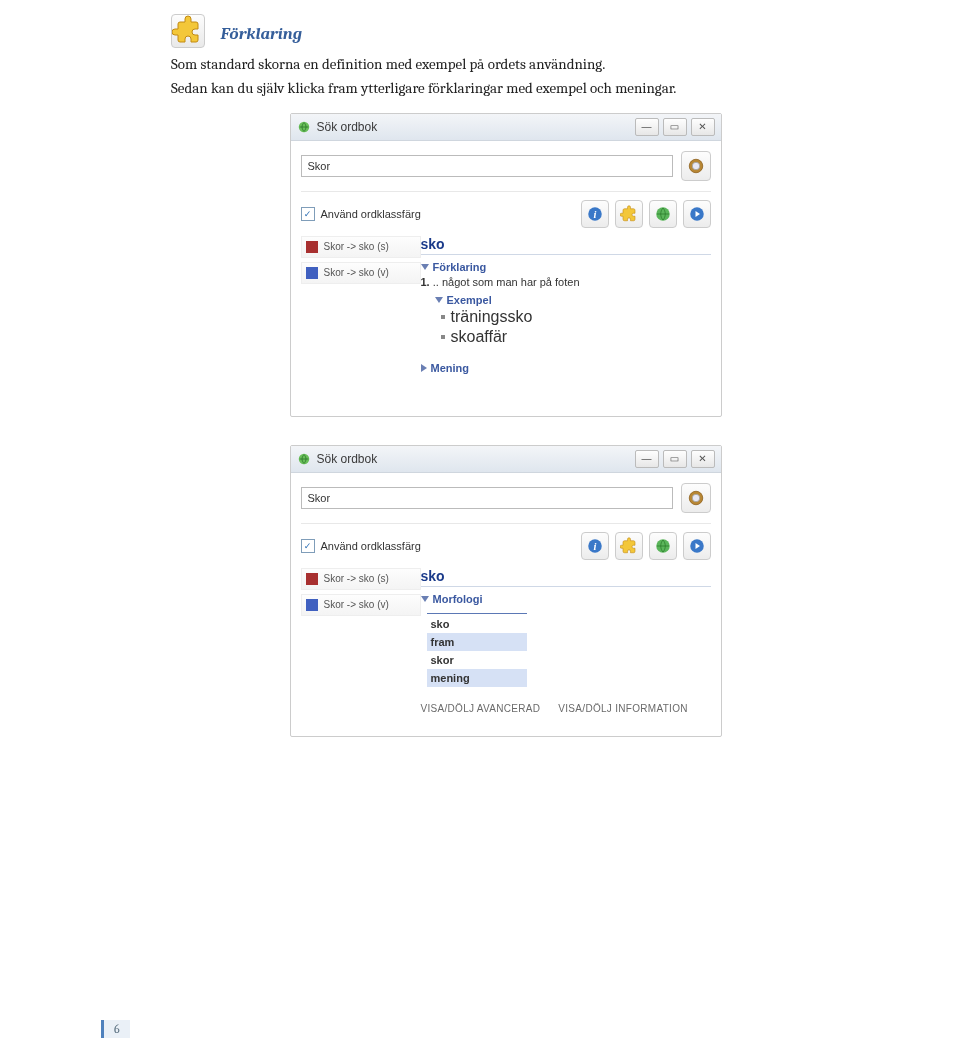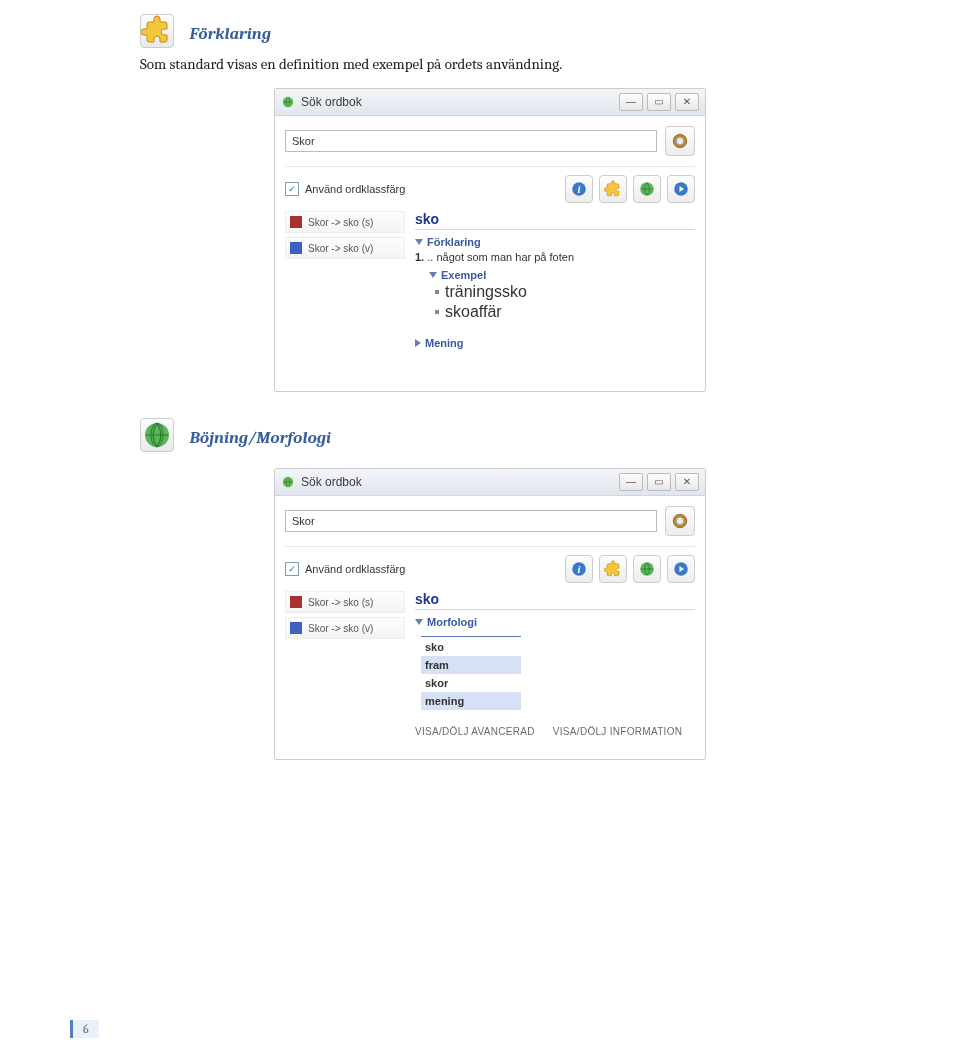--- a/index.html
+++ b/index.html
@@ -8,20 +8,21 @@
     background: #fff;
     font-family: Cambria, Georgia, serif;
     color: #222;
     width: 960px;
   }
   .page {
     padding: 16px 120px 20px 140px;
     position: relative;
     min-height: 1054px;
     box-sizing: border-box;
+    margin-left: 31px;
   }
   .section-icon {
     display: inline-block;
     width: 32px;
     height: 32px;
     border: 1px solid #ccc;
     border-radius: 4px;
     background: linear-gradient(#fdfdfd, #e9e9e9);
     vertical-align: middle;
     position: relative;
@@ -153,21 +154,20 @@
     border: 1px solid #ccc;
     border-radius: 4px;
     background: linear-gradient(#fdfdfd, #ececec);
     display: flex;
     align-items: center;
     justify-content: center;
   }
   .tool-icon svg { width: 18px; height: 18px; }
   .content-row {
     display: flex;
-    gap: 10px;
     margin-top: 8px;
     justify-content: center;
   }
   .left-col {
     width: 120px;
     flex-shrink: 0;
   }
   .match-item {
     display: flex;
     align-items: center;
@@ -282,22 +282,23 @@
 
   <div>
     <span class="section-icon">
       <svg viewBox="0 0 32 32">
           <path d="M13 4a3 3 0 0 1 6 0v3h5a2 2 0 0 1 2 2v5h-3a3 3 0 0 0 0 6h3v5a2 2 0 0 1-2 2h-5v-3a3 3 0 0 0-6 0v3H8a2 2 0 0 1-2-2v-5H3a3 3 0 0 1 0-6h3V9a2 2 0 0 1 2-2h5V4z" fill="#f3c739" stroke="#c28a12" stroke-width="1"></path>
         </svg>
     </span>
     <span class="heading-italic">Förklaring</span>
   </div>
   <p class="desc">
-    <span>Som standard visas </span><span class="underline">en</span><span> definition med exempel på ordets användning.</span>
+    <span>Som standard skorna </span><span class="underline">en</span><span> definition med exempel på ordets användning.</span>
   </p>
+  <p class="desc">Sedan kan du själv klicka fram ytterligare förklaringar med exempel och meningar.</p>
 
   <div class="app-window">
     <div class="titlebar">
       <div class="left">
         <span style="width:14px;height:14px;display:inline-block">
           <svg viewBox="0 0 16 16">
               <circle cx="8" cy="8" r="6" fill="#6abf5a"></circle>
               <path d="M3 8h10M8 3c3 3 3 7 0 10M8 3c-3 3-3 7 0 10" stroke="#2e7a2e" stroke-width="1" fill="none"></path>
             </svg>
         </span>
@@ -389,30 +390,20 @@
             <span class="tri tri-right"></span>
             <span>Mening</span>
           </div>
 
           <div style="height:30px"></div>
         </div>
       </div>
     </div>
   </div>
 
-  <div>
-    <span class="section-icon">
-      <svg viewBox="0 0 32 32">
-          <circle cx="16" cy="16" r="12" fill="#5ab55a"></circle>
-          <path d="M5 16h22M16 5c5 5 5 17 0 22M16 5c-5 5-5 17 0 22" stroke="#2a7a2a" stroke-width="1.2" fill="none"></path>
-          <ellipse cx="16" cy="16" rx="6" ry="12" fill="none" stroke="#2a7a2a" stroke-width="1"></ellipse>
-        </svg>
-    </span>
-    <span class="heading-italic">Böjning/Morfologi</span>
-  </div>
 
   <div class="app-window">
     <div class="titlebar">
       <div class="left">
         <span style="width:14px;height:14px;display:inline-block">
           <svg viewBox="0 0 16 16">
               <circle cx="8" cy="8" r="6" fill="#6abf5a"></circle>
               <path d="M3 8h10M8 3c3 3 3 7 0 10M8 3c-3 3-3 7 0 10" stroke="#2e7a2e" stroke-width="1" fill="none"></path>
             </svg>
         </span>

